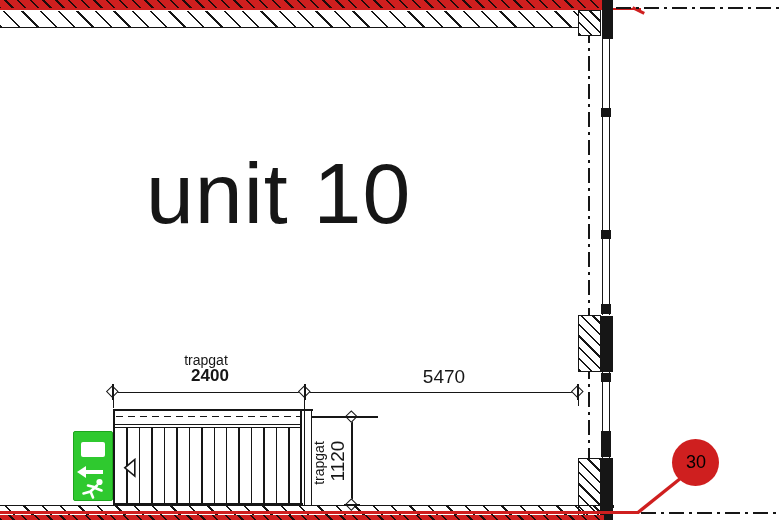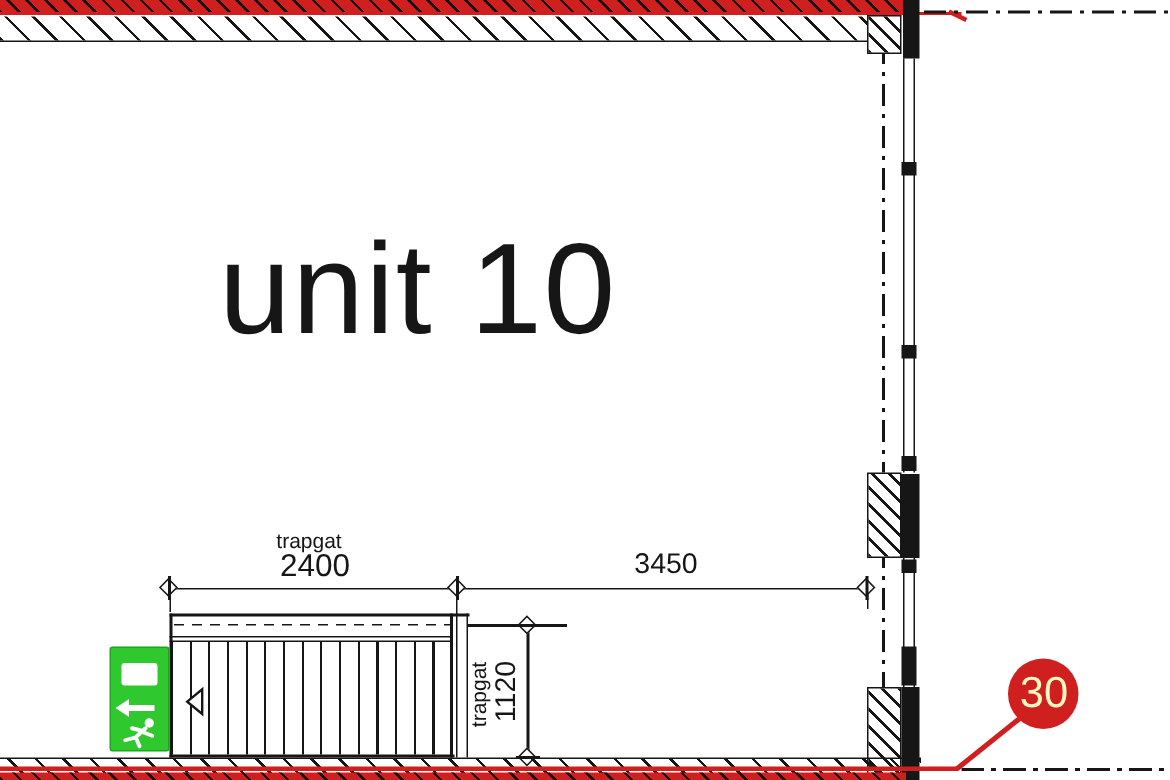--- a/index.html
+++ b/index.html
@@ -61,22 +61,22 @@
   <div class="title" style="left:146px;top:150px;font-size:86px;">unit 10</div>
 
   <div class="abs ink" style="left:113px;top:391.5px;width:466px;height:1.4px;"></div>
   <div class="abs ink" style="left:112.5px;top:393px;width:1.4px;height:15px;"></div>
   <div class="abs ink" style="left:304px;top:393px;width:1.4px;height:17px;"></div>
   <div class="abs ink" style="left:577.5px;top:393px;width:1.4px;height:13px;"></div>
   <div class="dmd dmd-h" style="left:113px;top:392px;"></div>
   <div class="dmd dmd-h" style="left:305px;top:392px;"></div>
   <div class="dmd dmd-h" style="left:578px;top:392px;"></div>
   <div class="lbl" style="left:206px;top:352px;font-size:14px;">trapgat</div>
-  <div class="lbl" style="left:210px;top:366px;font-size:21px;">2400</div>
-  <div class="lbl" style="left:444px;top:366px;font-size:19px;">3450</div>
+  <div class="lbl" style="left:210px;top:366px;font-size:17px;font-weight:bold;">2400</div>
+  <div class="lbl" style="left:444px;top:366px;font-size:19px;">5470</div>
 
   <div class="abs ink" style="left:312px;top:416.3px;width:66px;height:1.4px;"></div>
   <div class="abs ink" style="left:351.3px;top:417px;width:1.4px;height:88px;"></div>
   <div class="dmd dmd-v" style="left:352px;top:417px;"></div>
   <div class="dmd dmd-v" style="left:352px;top:505px;"></div>
   <div class="lbl-v" style="left:319px;top:463px;font-size:14px;">trapgat</div>
   <div class="lbl-v" style="left:338px;top:461px;font-size:19px;">1120</div>
 
   <div class="abs ink" style="left:113px;top:409px;width:200px;height:1.5px;"></div>
   <div class="abs ink" style="left:303.5px;top:409px;width:1.5px;height:96px;"></div>
@@ -105,16 +105,16 @@
   <div class="abs ink" style="left:0;top:504.5px;width:614px;height:1.6px;"></div>
   <div class="abs hatch" style="left:0;top:506px;width:614px;height:14px;"></div>
   <div class="abs red-hatch" style="left:0;top:514.5px;width:604px;height:5.5px;"></div>
   <div class="abs" style="left:0;top:511px;width:639px;height:3.2px;background:var(--red);"></div>
   <div class="abs dashdot-h" style="left:641px;top:512px;width:139px;height:2px;"></div>
 
   <svg class="abs" style="left:630px;top:470px;" width="70" height="48" viewBox="0 0 70 48">
     <line x1="51" y1="8" x2="8" y2="42.5" stroke="#cf1f1f" stroke-width="3.4"></line>
   </svg>
   <div id="marker-circle" class="abs" style="left:671.5px;top:438.5px;width:47px;height:47px;">
-    <span style="font-size:29px;font-weight:500;color:#fef9c3;padding-left:2px;">30</span>
+    <span style="font-size:18px;font-weight:500;color:#000000;padding-left:2px;">30</span>
   </div>
 
 </div>
 
 </body></html>

